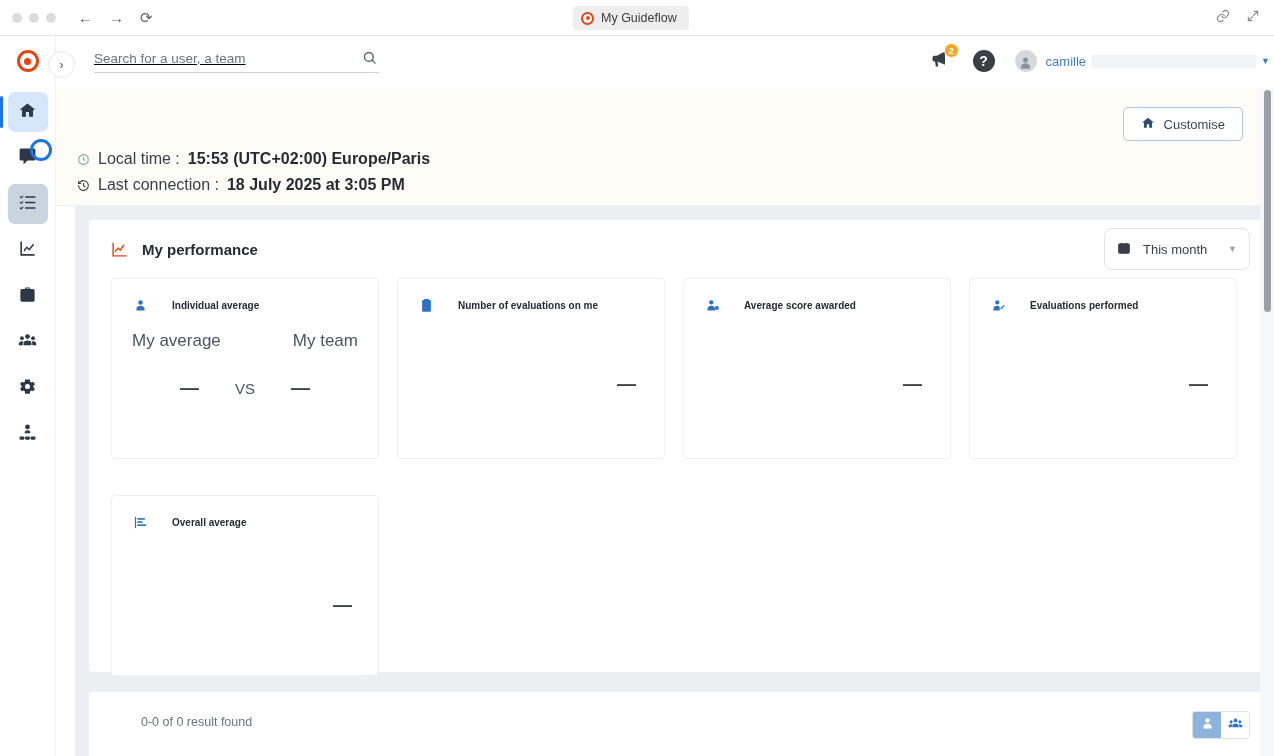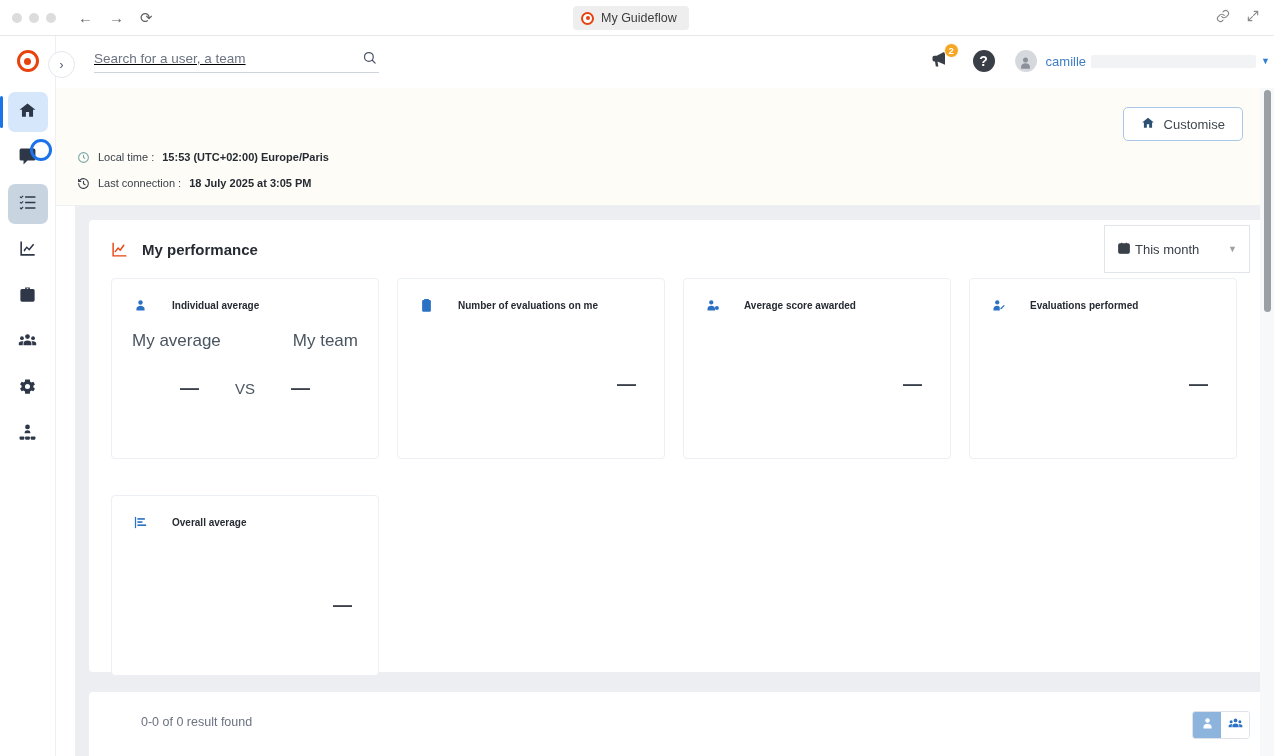--- a/index.html
+++ b/index.html
@@ -123,21 +123,21 @@
   
   .greeting {
     position: absolute; left: 56px; top: 88px;
     width: 1211px; height: 118px;
     background: #fdfcf6;
     border-bottom: 1px solid #eceff3;
   }
   .greet-title { position: absolute; left: 20px; top: 19px; font-size: 27px; color: #262b33; font-weight: 400; }
   .greet-title b { font-weight: bold; }
   .wave { font-size: 22px; margin-left: 10px; }
-  .greet-row { position: absolute; left: 20px; display: flex; align-items: center; gap: 8px; font-size: 11px; color: #3a4049; }
+  .greet-row { position: absolute; left: 20px; display: flex; align-items: center; gap: 8px; font-size: 16px; color: #3a4049; }
   .greet-row.r1 { top: 62px; }
   .greet-row.r2 { top: 88px; }
   .greet-row b { font-weight: bold; color: #262b33; }
   .gi { width: 14px; height: 14px; display: flex; align-items: center; justify-content: center; }
   .gi svg { width: 13px; height: 13px; }
 
   .btn-customise {
     position: absolute; right: 24px; top: 19px;
     height: 34px; padding: 0 17px;
     background: #ffffff; border: 1px solid #a9c7e8; border-radius: 5px;
@@ -157,23 +157,23 @@
   }
   .panel { background: #ffffff; border-radius: 4px; }
   .panel.perf { height: 452px; padding: 0; position: relative; }
 
   .panel-head { display: flex; align-items: center; height: 58px; padding: 0 22px; }
   .panel-title { display: flex; align-items: center; gap: 14px; font-size: 15px; font-weight: bold; color: #262b33; }
   .panel-title .ph-ic { width: 17px; height: 17px; display: flex; align-items: center; justify-content: center; }
   .panel-title .ph-ic svg { width: 17px; height: 17px; }
 
   .period-select {
-    margin-left: auto; display: flex; align-items: center; gap: 4px;
-    height: 48px; padding: 0 12px; min-width: 146px;
-    background: #ffffff; border: 1px solid #e1e4e8; border-radius: 0;
+    margin-left: auto; display: flex; align-items: center; gap: 12px;
+    height: 42px; padding: 0 12px; min-width: 146px;
+    background: #ffffff; border: 1px solid #e1e4e8; border-radius: 8px;
     font-size: 13px; color: #3a4049; cursor: pointer;
   }
   .period-select .sel-caret { margin-left: auto; color: #9aa0a6; font-size: 9px; }
   .period-select svg { width: 14px; height: 14px; fill: #3a4049; }
 
   .cards { padding: 0 22px; display: flex; flex-wrap: wrap; gap: 18px; }
   .metric {
     width: 268px; height: 181px;
     background: #ffffff; border: 1px solid #eceff3; border-radius: 4px;
     padding: 18px 20px; position: relative;

